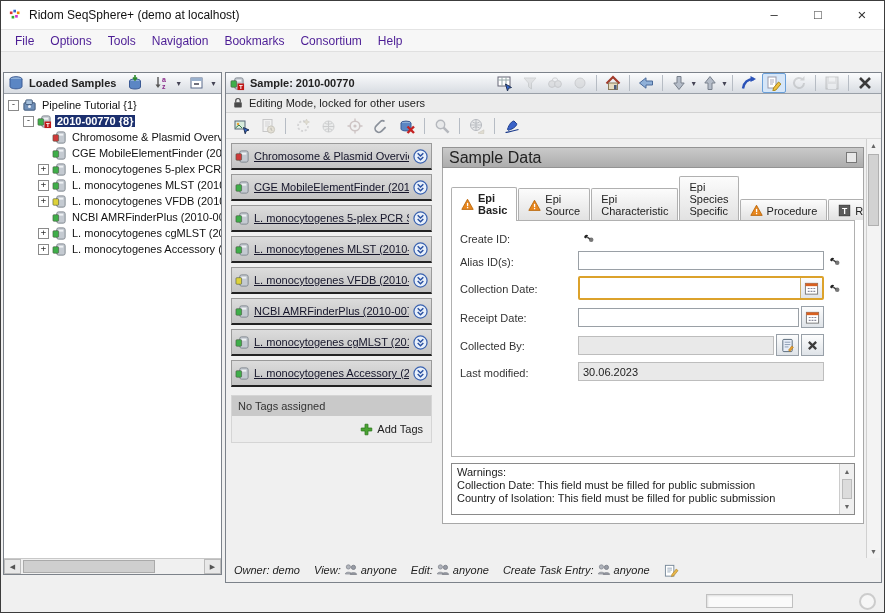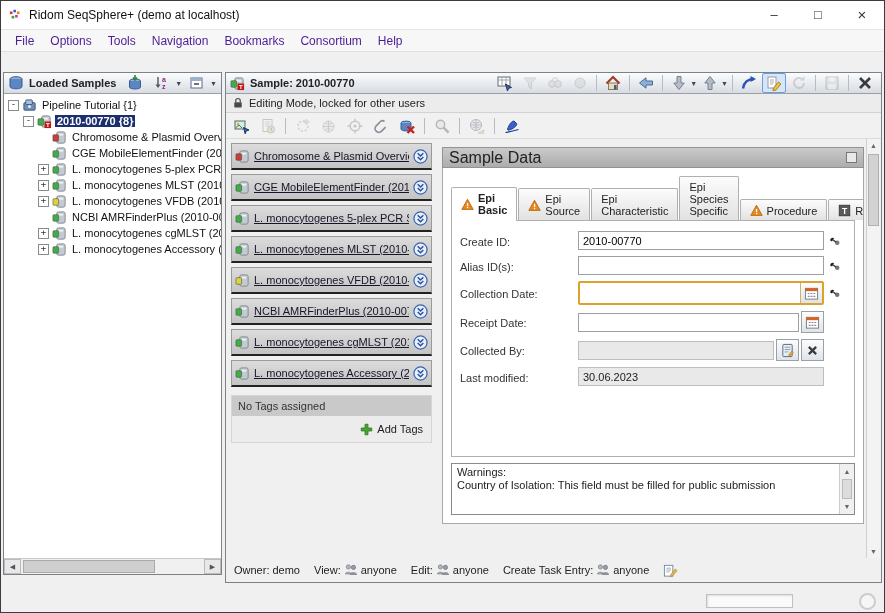--- a/index.html
+++ b/index.html
@@ -71,21 +71,21 @@
   .hist{width:22px;flex:none;display:inline-flex;justify-content:center;}
   textarea.fta{flex:1;height:92px;border:1px solid #9aa0a6;resize:none;font-family:"Liberation Sans",sans-serif;font-size:11px;}
   .warn-box{margin-top:6px;height:46px;border:1px solid #8a8a8a;background:#fff;position:relative;overflow:hidden;padding:2px 18px 2px 5px;}
   .warn-line{font-size:11px;color:#222;line-height:13px;white-space:nowrap;}
   .vscroll{position:absolute;right:1px;top:0;bottom:0;width:13px;background:#f3f3f3;border-left:1px solid #d0d0d0;display:flex;flex-direction:column;align-items:center;}
   .vs-btn{font-size:7px;color:#666;height:13px;line-height:13px;}
   .vs-thumb{width:9px;height:70px;background:#d2d2d2;border:1px solid #b0b0b0;margin-top:2px;}
   .warn-scroll{position:absolute;right:0;top:0;bottom:0;width:14px;background:#f0f0f0;border-left:1px solid #ccc;display:flex;flex-direction:column;justify-content:space-between;align-items:center;padding:1px 0;}
   .warn-scroll .vs-t{width:8px;flex:1;margin:1px 0;background:#dcdcdc;border:1px solid #bbb;}
   
-  .rp-footer{height:24px;display:flex;align-items:center;font-size:11px;color:#222;padding-left:8px;gap:4px;}
+  .rp-footer{height:24px;display:flex;align-items:center;font-size:11px;color:#222;padding-left:8px;gap:4px;font-style:italic;}
   .rp-footer .seg{display:flex;align-items:center;gap:3px;margin-right:10px;}
   
   .statusbar{position:absolute;left:0;right:0;bottom:0;height:23px;background:#f0f0f0;}
   .progress-field{position:absolute;left:705px;top:5px;width:85px;height:12px;background:#fafafa;border:1px solid #c0c0c0;box-shadow:inset 1px 1px 2px #ddd;}
   .status-circle{position:absolute;right:8px;top:4px;width:13px;height:13px;border:2px solid #cccccc;border-radius:50%;background:#f6f6f6;}
   .ic{display:inline-flex;align-items:center;justify-content:center;}
   .ic svg{display:block;}
 </style>
 </head>
 <body>
@@ -655,23 +655,20 @@
                       <rect x="1.5" y="1.5" width="13" height="13" fill="#5a5a5a" stroke="#333"></rect>
                       <text x="8" y="12" text-anchor="middle" font-size="10.5" fill="#fff" font-weight="bold">T</text>
                     </svg>
                   </span>
                   <span>Results</span>
                 </div>
               </div>
             <div class="tab-pane" id="form-fields">
                 <div class="frow">
                   <span class="flabel">Create ID:</span>
-                  <span class="fctrl">
-                    <input class="fin" value="2010-00770" style="">
-                  </span>
                   <span class="hist">
                     <svg width="14" height="14" viewBox="0 0 16 16">
                       <path d="M2.5 7.5C2.5 5 5 3.5 7 5L4.5 8.5z" fill="#222"></path>
                       <circle cx="10.5" cy="10" r="2.6" fill="#777"></circle>
                       <path d="M6 7l3.2 2.2" stroke="#444" stroke-width="1.6"></path>
                     </svg>
                   </span>
                 </div>
                 <div class="frow">
                   <span class="flabel">Alias ID(s):</span>
@@ -745,20 +742,21 @@
                   <span class="flabel">Last modified:</span>
                   <span class="fctrl">
                     <span class="ro">30.06.2023</span>
                   </span>
                   <span class="hist"></span>
                 </div>
               </div>
             <div class="warn-box">
               <div id="warn-lines">
                   <div class="warn-line">Warnings:</div>
+                  <div class="warn-line">Collection Date: This field must be filled for public submission</div>
                   <div class="warn-line">Country of Isolation: This field must be filled for public submission</div>
                 </div>
               <div class="warn-scroll">
                 <span class="vs-btn">▲</span>
                 <span class="vs-t"></span>
                 <span class="vs-btn">▼</span>
               </div>
             </div>
           </div>
         </div>

